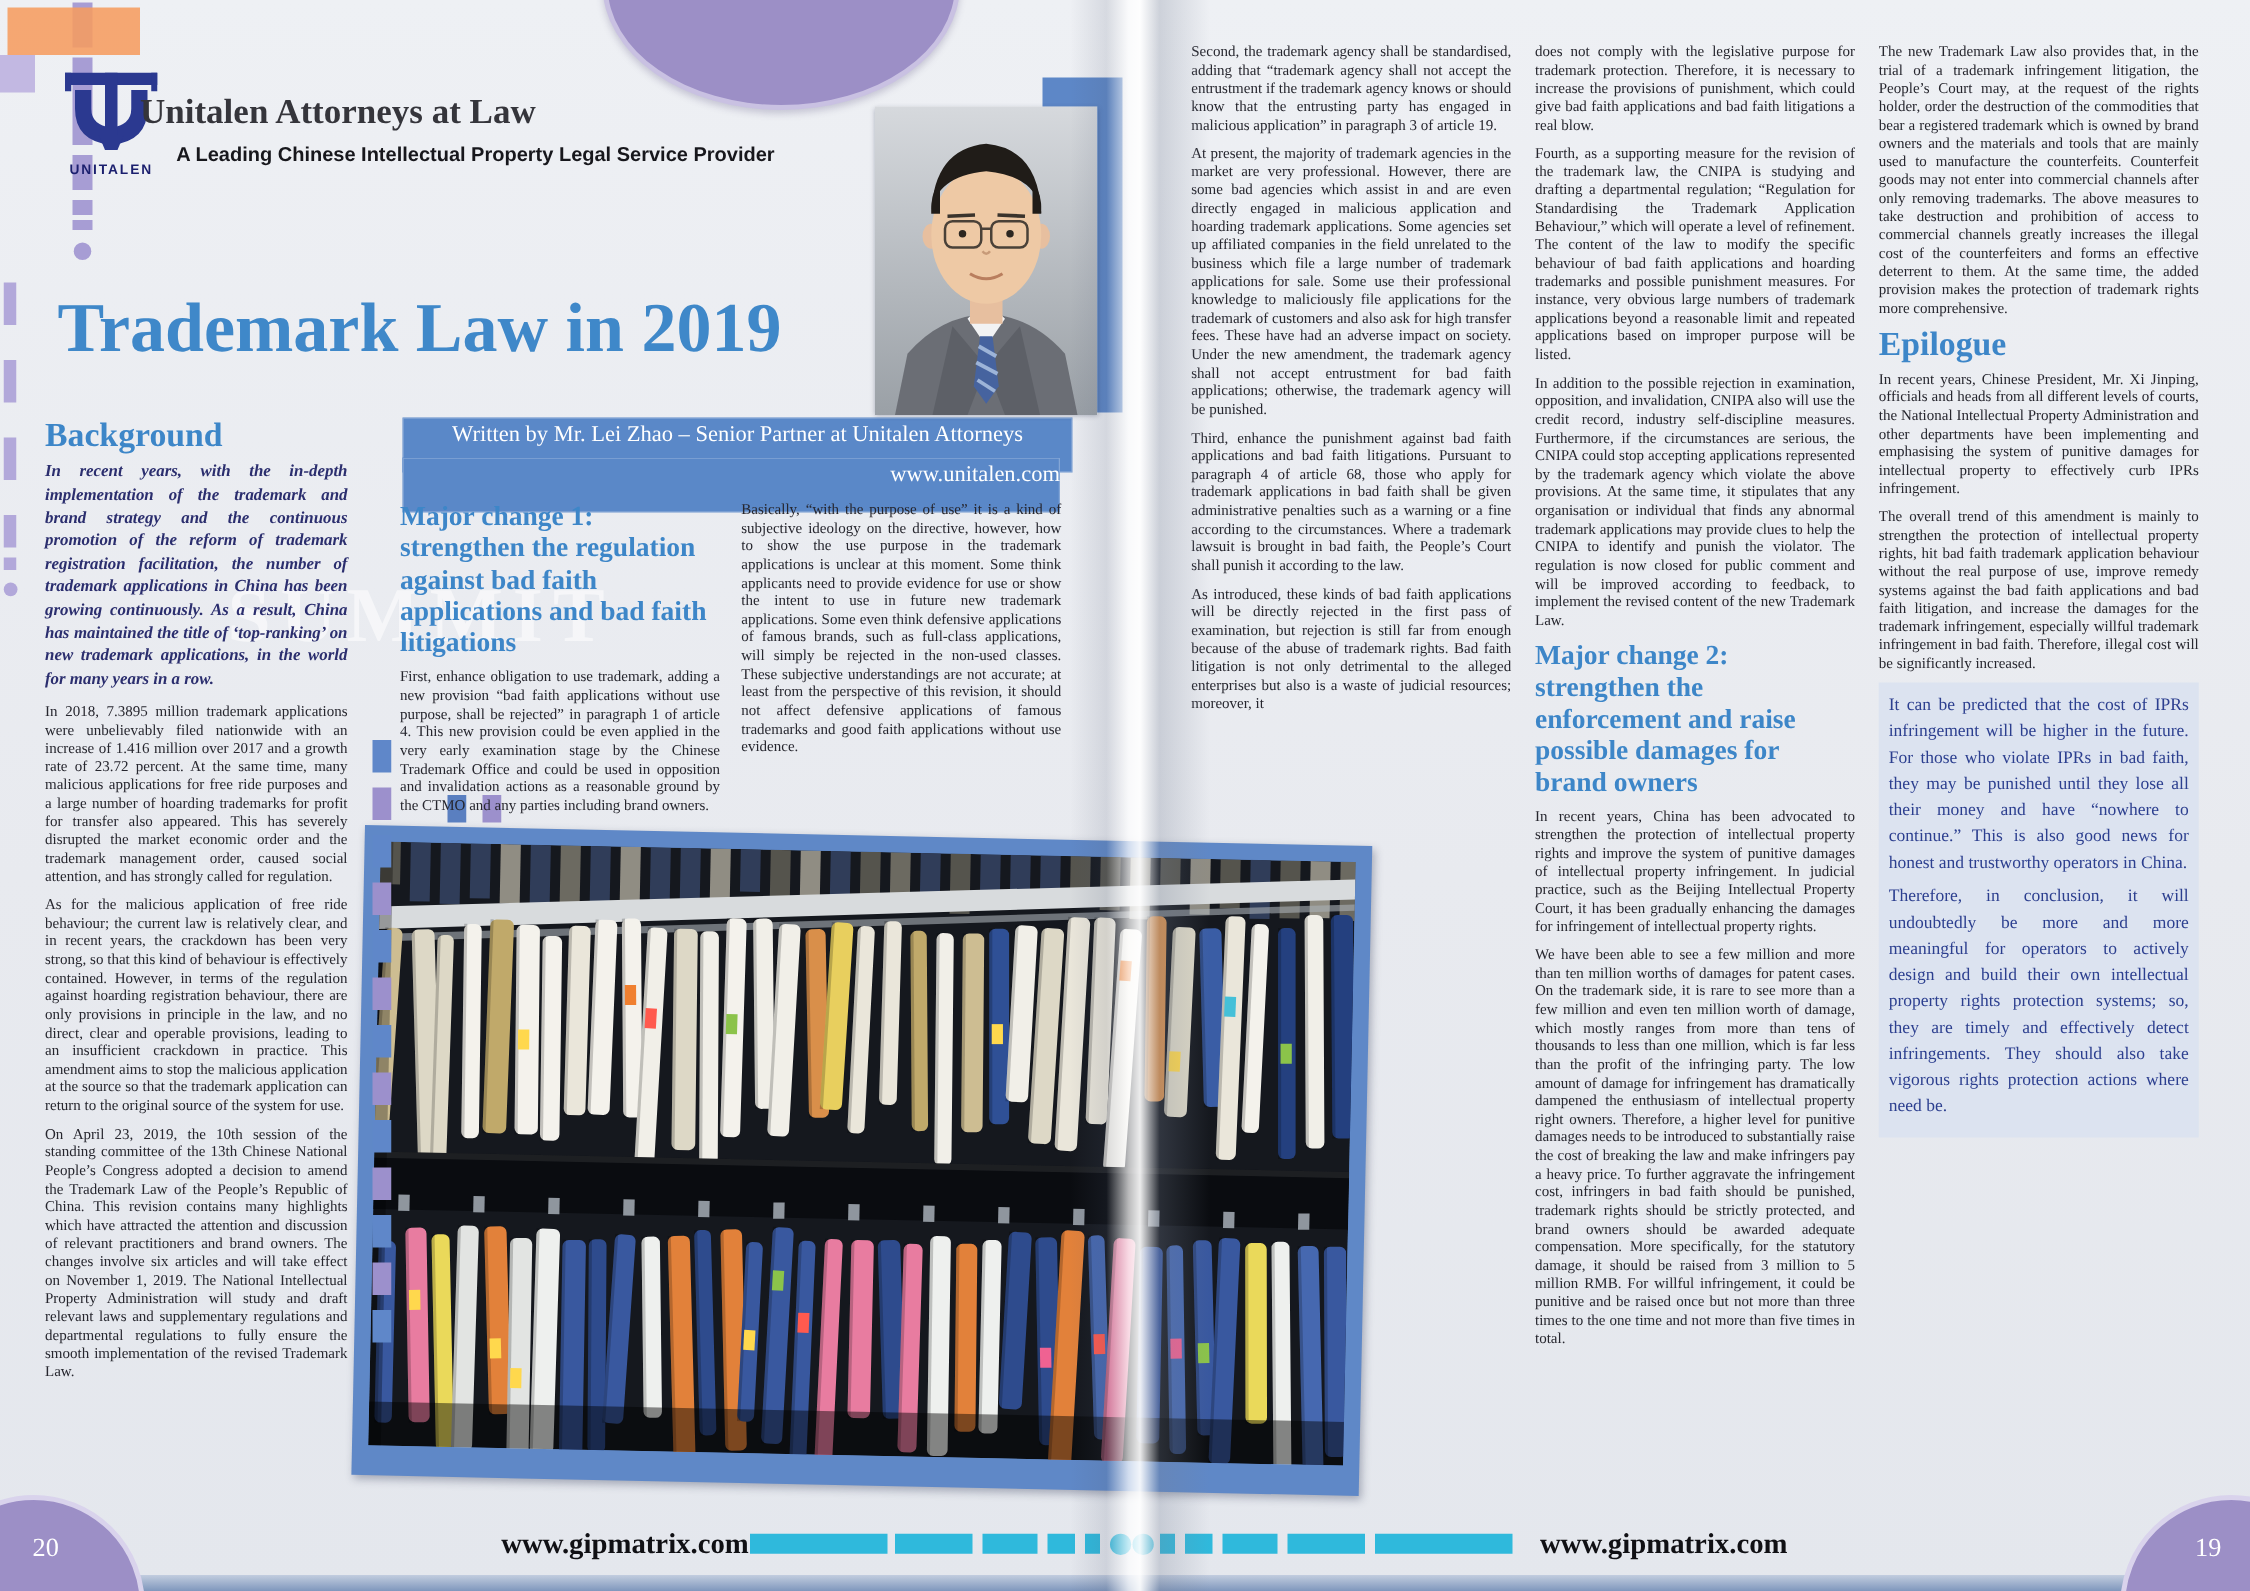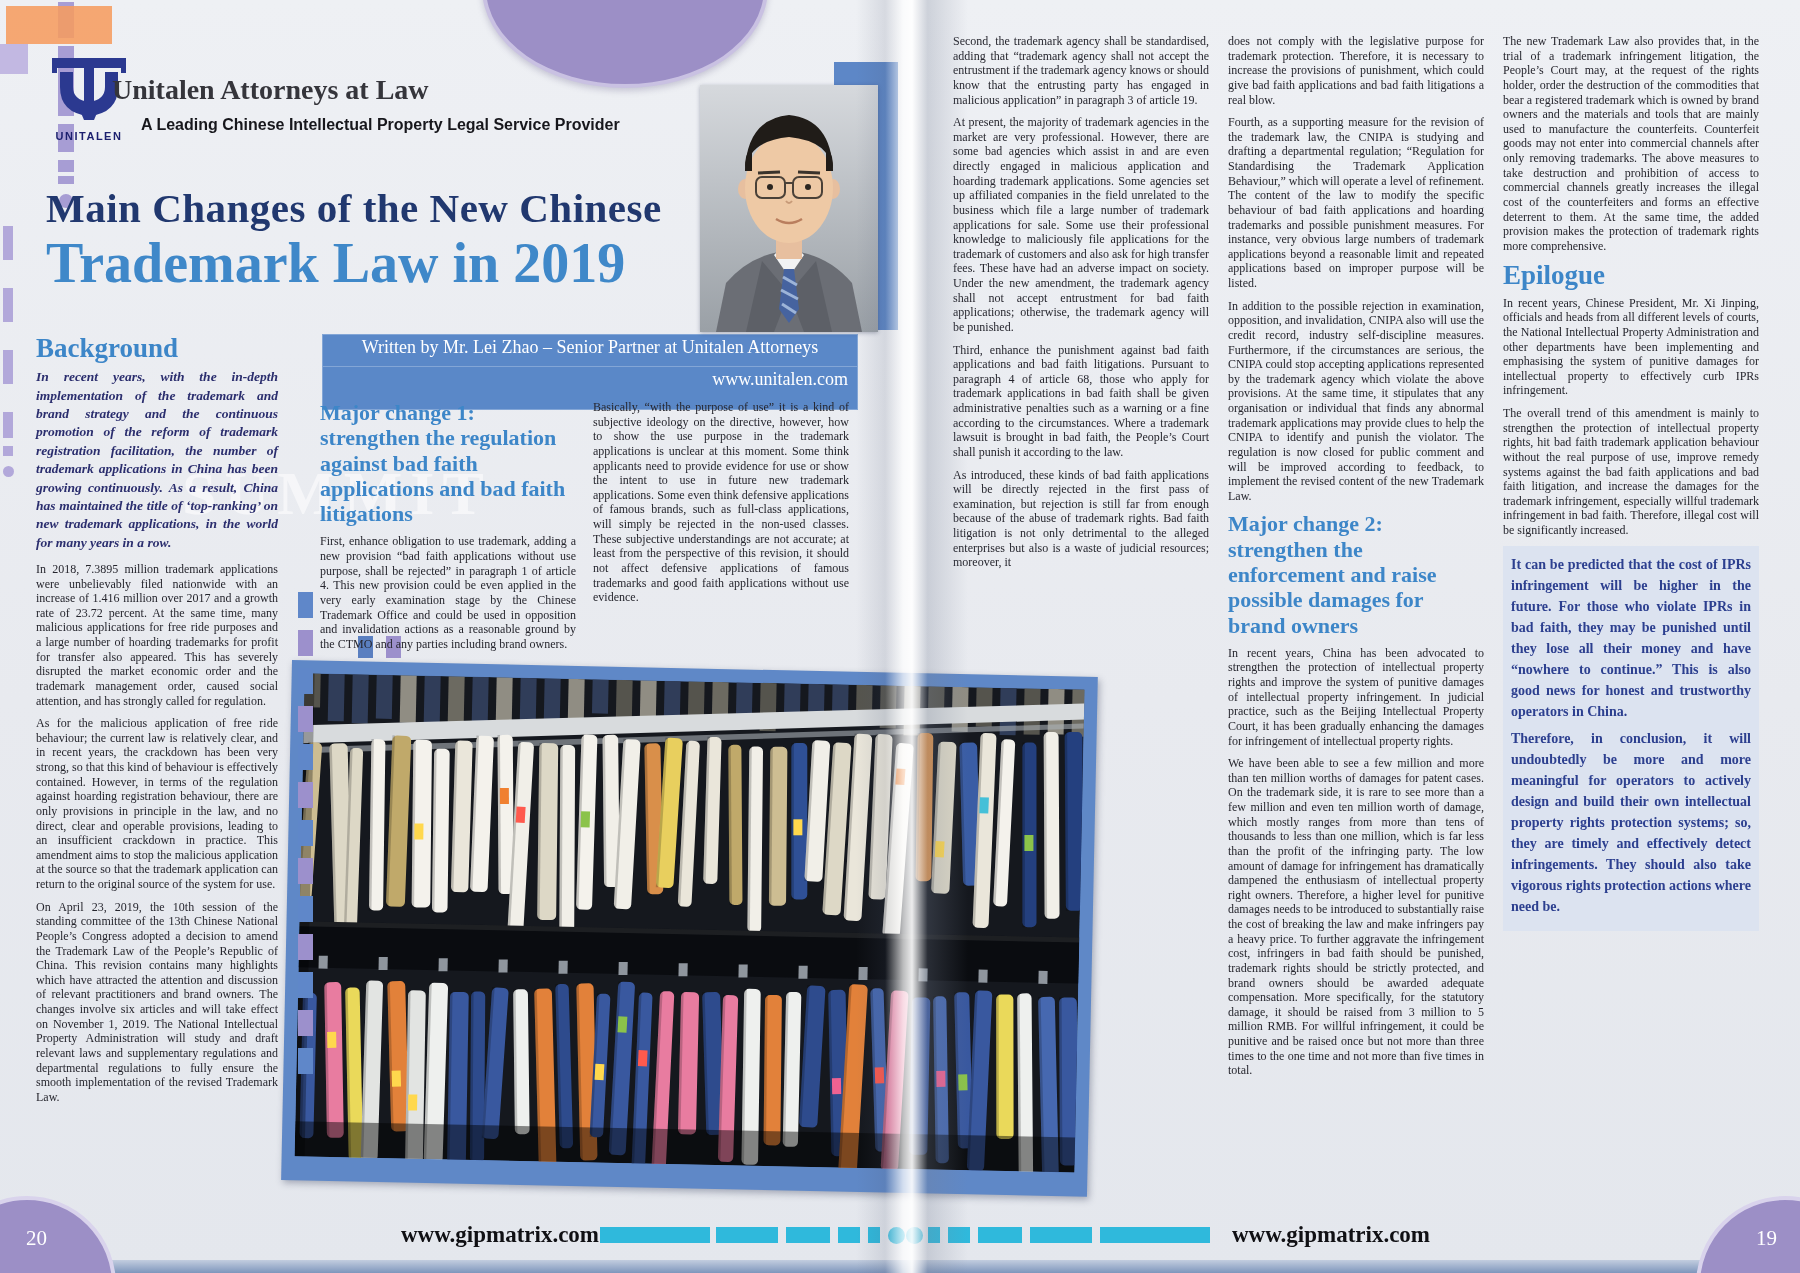--- a/index.html
+++ b/index.html
@@ -24,34 +24,34 @@
   .title2{position:absolute;left:46px;top:231px;font-size:56px;font-weight:bold;color:#3f88c9;z-index:6;}
   .ghost{position:absolute;left:182px;top:458px;font-size:62px;font-weight:bold;letter-spacing:8px;
         color:rgba(255,255,255,.55);z-index:1;}
   
   .blue-panel{position:absolute;left:834px;top:62px;width:64px;height:268px;background:#5d87c7;z-index:8;}
   .headshot{position:absolute;left:700px;top:85px;width:178px;height:247px;z-index:9;
         box-shadow:0 1px 4px rgba(40,50,80,.35);}
   .banner{position:absolute;left:322px;width:536px;height:44px;background:#5a88c8;z-index:7;
         box-shadow:inset 0 0 0 1px rgba(255,255,255,.25);}
   .banner1{top:334px;color:#fff;font-size:18px;line-height:26px;text-align:center;}
-  .banner2{top:366px;color:#fff;font-size:18px;line-height:26px;text-align:right;padding-right:10px;width:526px;}
+  .banner2{top:366px;color:#fff;font-size:18px;line-height:26px;text-align:right;width:526px;}
   
   .bcol{position:absolute;text-align:justify;color:#26262e;font-size:12px;line-height:1.22;z-index:20;}
   .bcol p{margin:0 0 8px 0;}
   .h-sec{color:#3d86c8;font-weight:bold;font-size:27px;line-height:1.05;margin:0 0 6px 0;}
   .h-chg{color:#3d86c8;font-weight:bold;font-size:22px;line-height:1.15;margin:0 0 8px 0;text-align:left;}
   .lead{font-size:13.5px;line-height:1.36;font-weight:bold;font-style:italic;color:#2b2e6e;margin:0 0 10px 0;}
   #col1{left:36px;top:334px;width:242px;}
   #col2{left:320px;top:400px;width:256px;}
   #col3{left:593px;top:400px;width:256px;}
   #colA{left:953px;top:34px;width:256px;}
   #colB{left:1228px;top:34px;width:256px;}
   #colC{left:1503px;top:34px;width:256px;}
-  .conclusion{background:#dce3f0;color:#2c3f8f;font-weight:bold;font-size:14px;line-height:1.5;
+  .conclusion{background:#dce3f0;color:#2c3f8f;font-weight:normal;font-size:14px;line-height:1.5;
         padding:8px;text-align:justify;margin-top:4px;}
   .conclusion p{margin:0 0 6px 0;}
   
   #photo{position:absolute;left:292px;top:660px;width:806px;height:520px;background:#5f88c7;
         transform:rotate(1.2deg);transform-origin:0 0;box-shadow:2px 3px 7px rgba(40,50,80,.35);z-index:10;}
   #photo svg{position:absolute;left:13px;top:13px;}
   
   .gutter{position:absolute;left:856px;top:0;width:112px;height:1273px;z-index:50;pointer-events:none;
         background:linear-gradient(90deg,rgba(80,90,115,0) 0%,rgba(80,90,115,.15) 26%,rgba(255,255,255,.72) 42%,
         rgba(255,255,255,.92) 50%,rgba(120,130,150,.28) 64%,rgba(80,90,115,0) 100%);}
@@ -85,21 +85,20 @@
     <rect x="0" y="0" width="5" height="15" fill="#2b3990"></rect>
     <rect x="69" y="0" width="5" height="15" fill="#2b3990"></rect>
     <path d="M8 14 h13 v15 q0 13 16 15 q16 -2 16 -15 v-15 h13 v15 q0 26 -29 29 q-29 -3 -29 -29 z" fill="#2b3990"></path>
     <rect x="32" y="0" width="10" height="50" fill="#2b3990"></rect>
     <polygon points="27,50 47,50 42,62 32,62" fill="#2b3990"></polygon>
   </svg>
   <div class="logo-word">UNITALEN</div>
   <div class="firm-name">Unitalen Attorneys at Law</div>
   <div class="firm-tagline">A Leading Chinese Intellectual Property Legal Service Provider</div>
 
-  <div class="title1">Main Changes of the New Chinese</div>
   <div class="title2">Trademark Law in 2019</div>
 
   <div class="blue-panel"></div>
   <svg class="headshot" viewBox="0 0 178 247">
     <defs>
       <linearGradient id="hsbg" x1="0" y1="0" x2="0" y2="1">
         <stop offset="0" stop-color="#d6d9dd"></stop>
           <stop offset="1" stop-color="#9aa0a6"></stop>
       </linearGradient>
     </defs>

